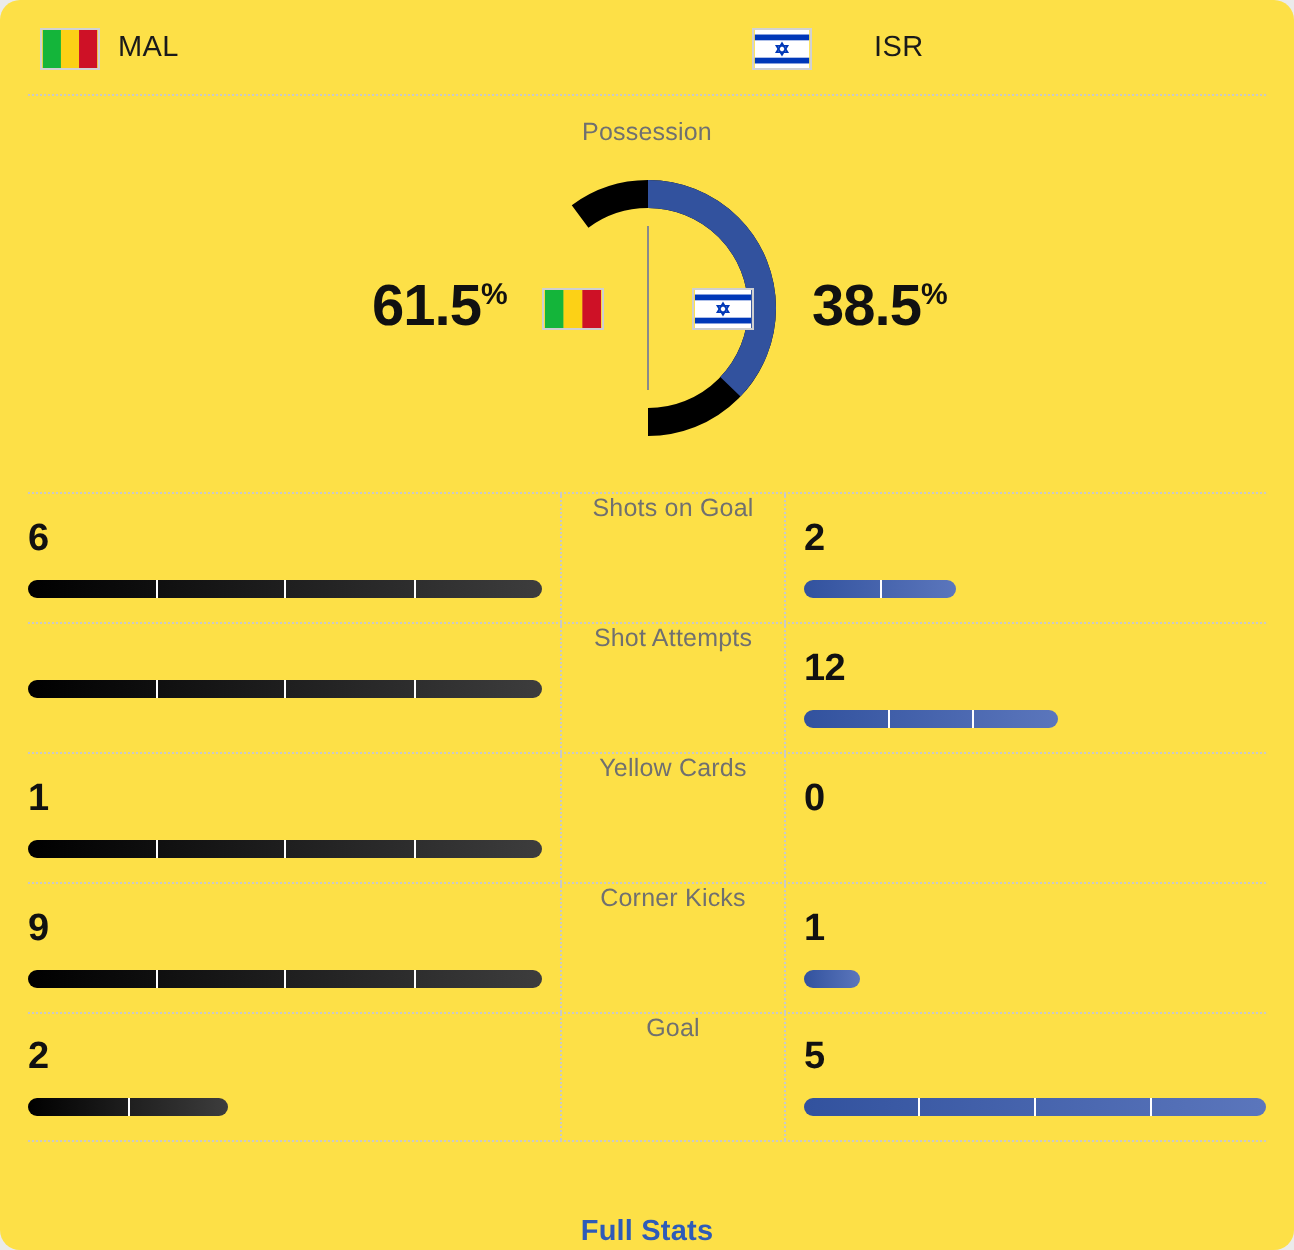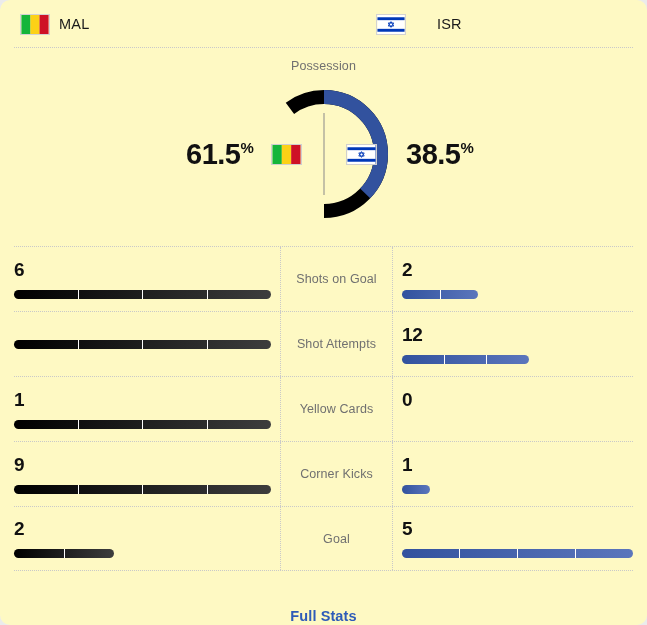--- a/index.html
+++ b/index.html
@@ -12,21 +12,21 @@
     background: #ebebeb;
     font-family: "Liberation Sans", sans-serif;
     -webkit-font-smoothing: antialiased;
     overflow: hidden;
   }
 
   .card {
     position: relative;
     width: 647px;
     height: 625px;
-    background: #fef9c3;
+    background: #fde047;
     border-radius: 10px;
     box-sizing: border-box;
     overflow: hidden;
     display: flex;
     flex-direction: column;
   }
 
   
   .header {
     height: 48px;
@@ -178,21 +178,20 @@
     justify-content: center;
     box-sizing: border-box;
   }
   .side-left  { padding-right: 9px; }
   .side-right { padding-left: 9px; }
 
   .mid {
     border-left: 1px dotted #c9c9c9;
     border-right: 1px dotted #c9c9c9;
     display: flex;
-    align-items: center;
     justify-content: center;
     box-sizing: border-box;
   }
   .mid-label {
     font-size: 12.5px;
     color: #707070;
     text-align: center;
     letter-spacing: .1px;
   }
 

